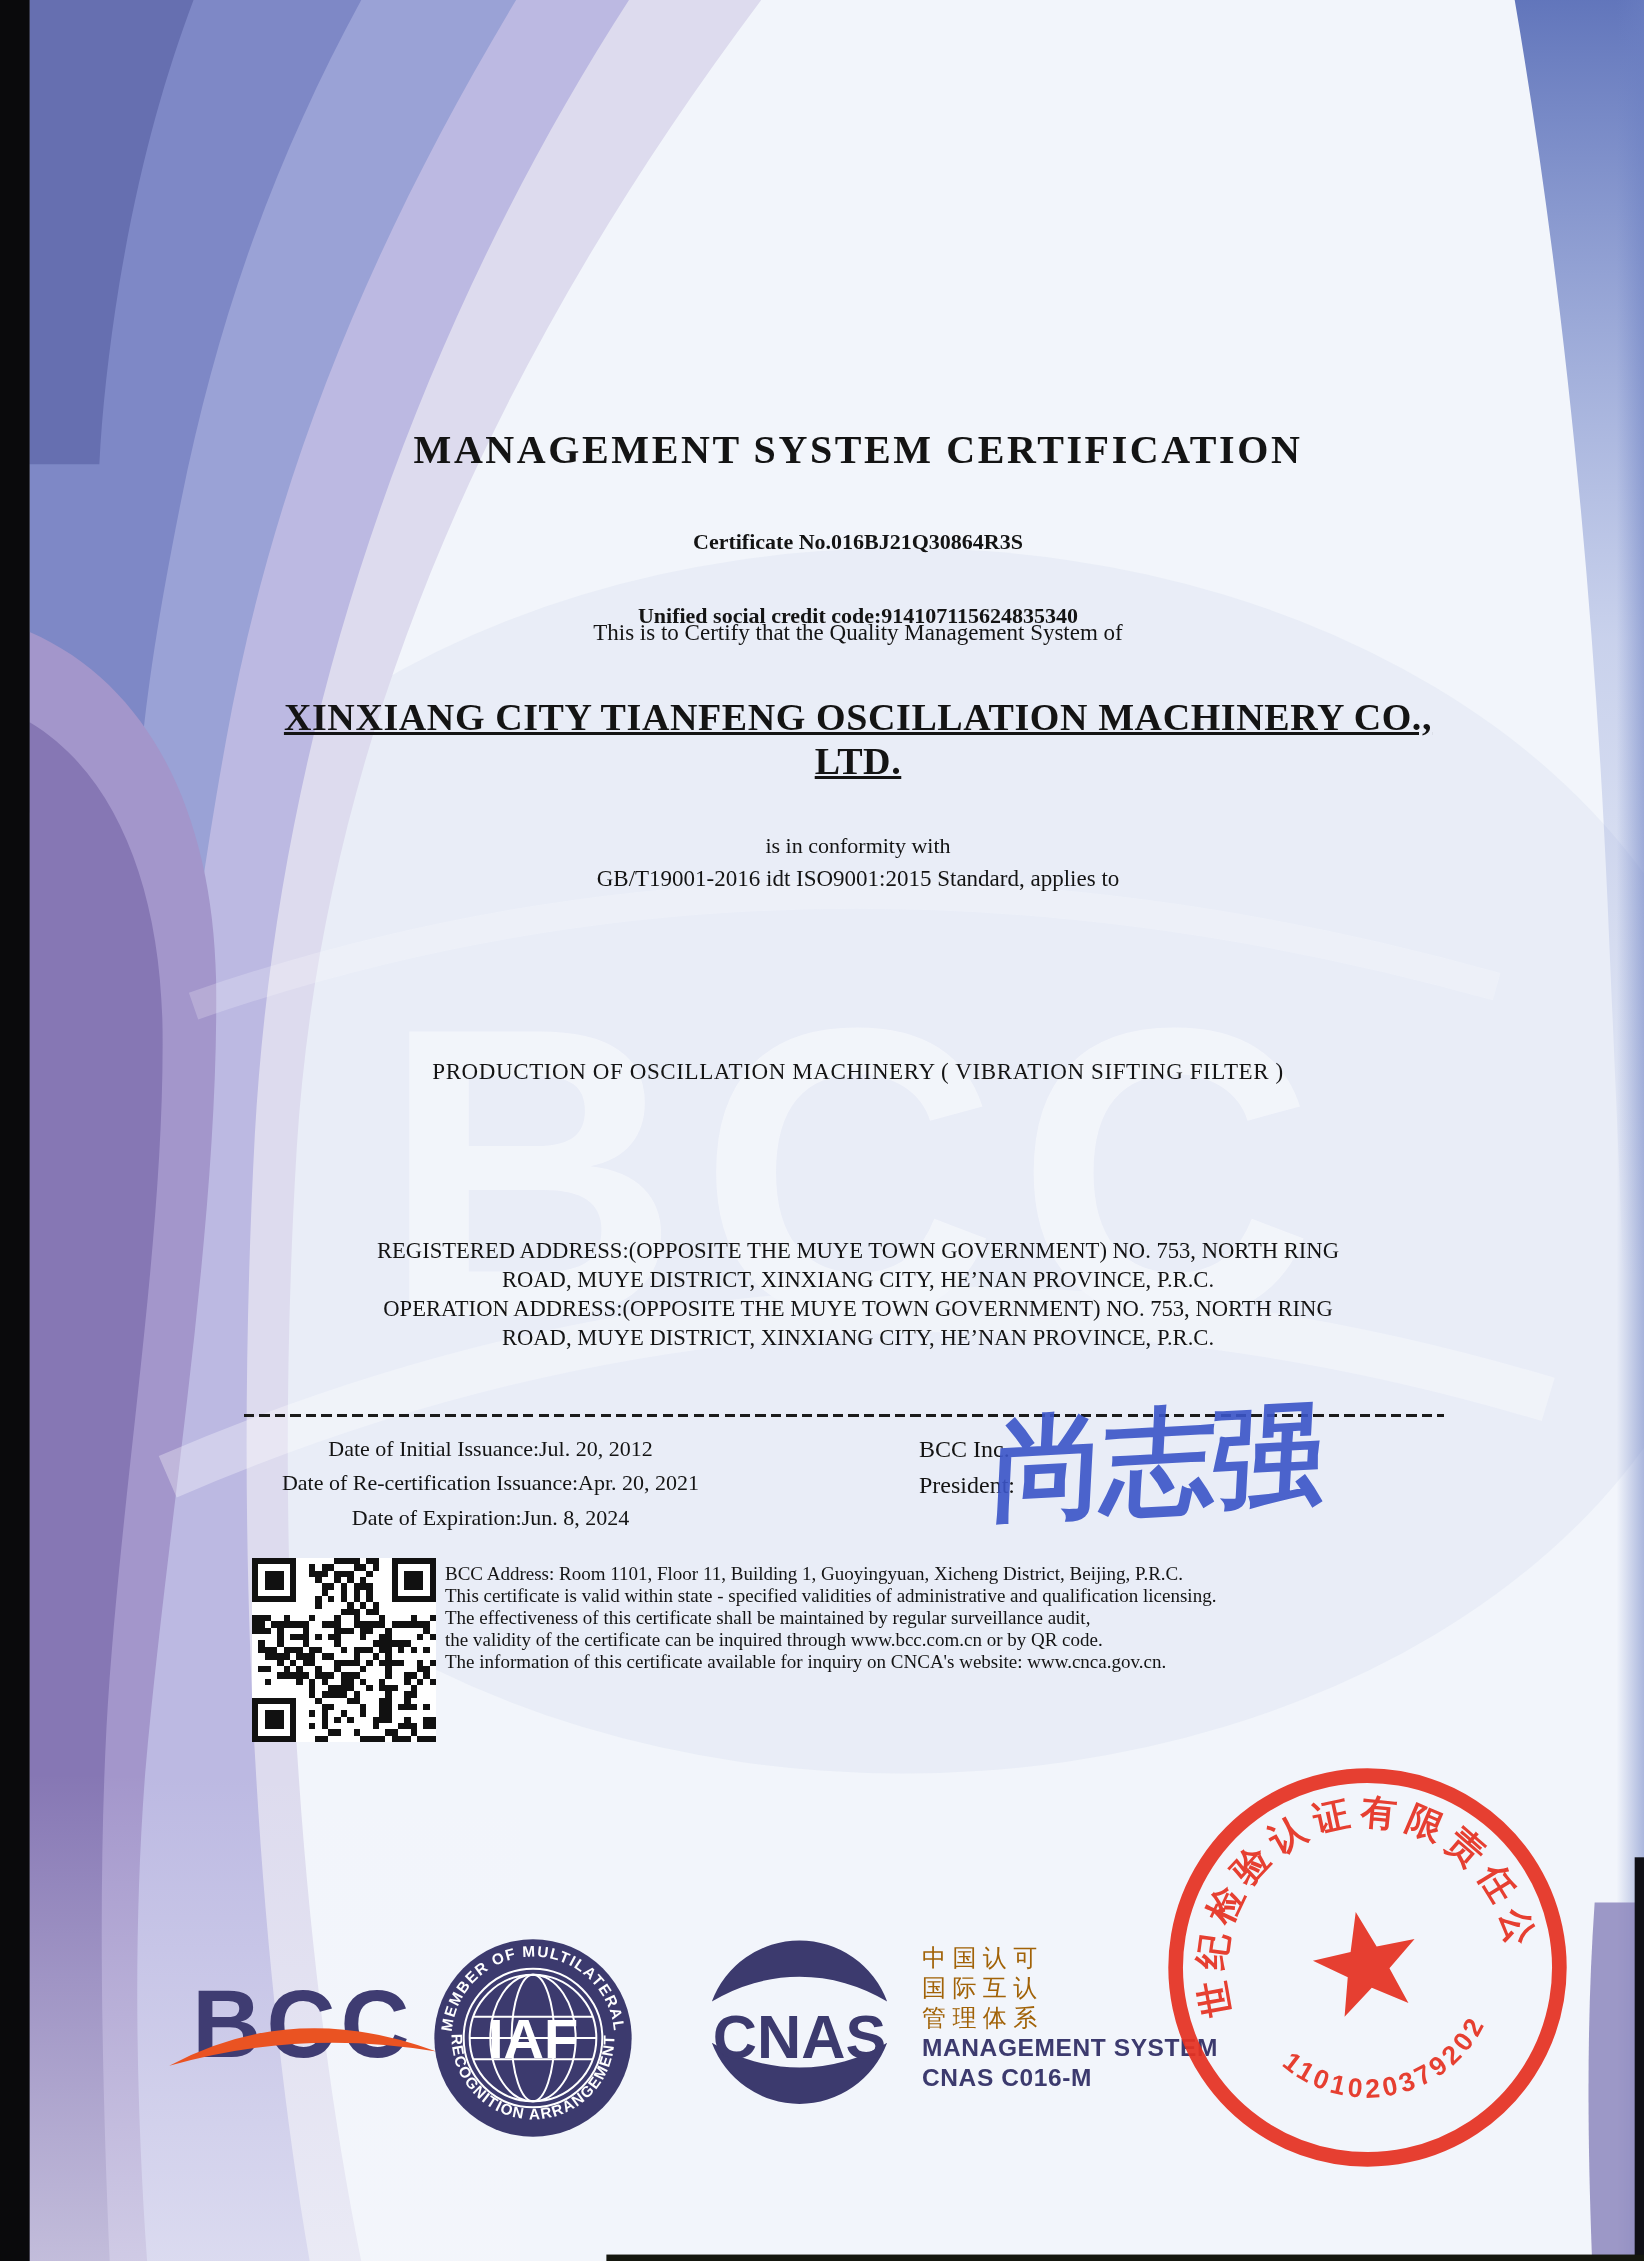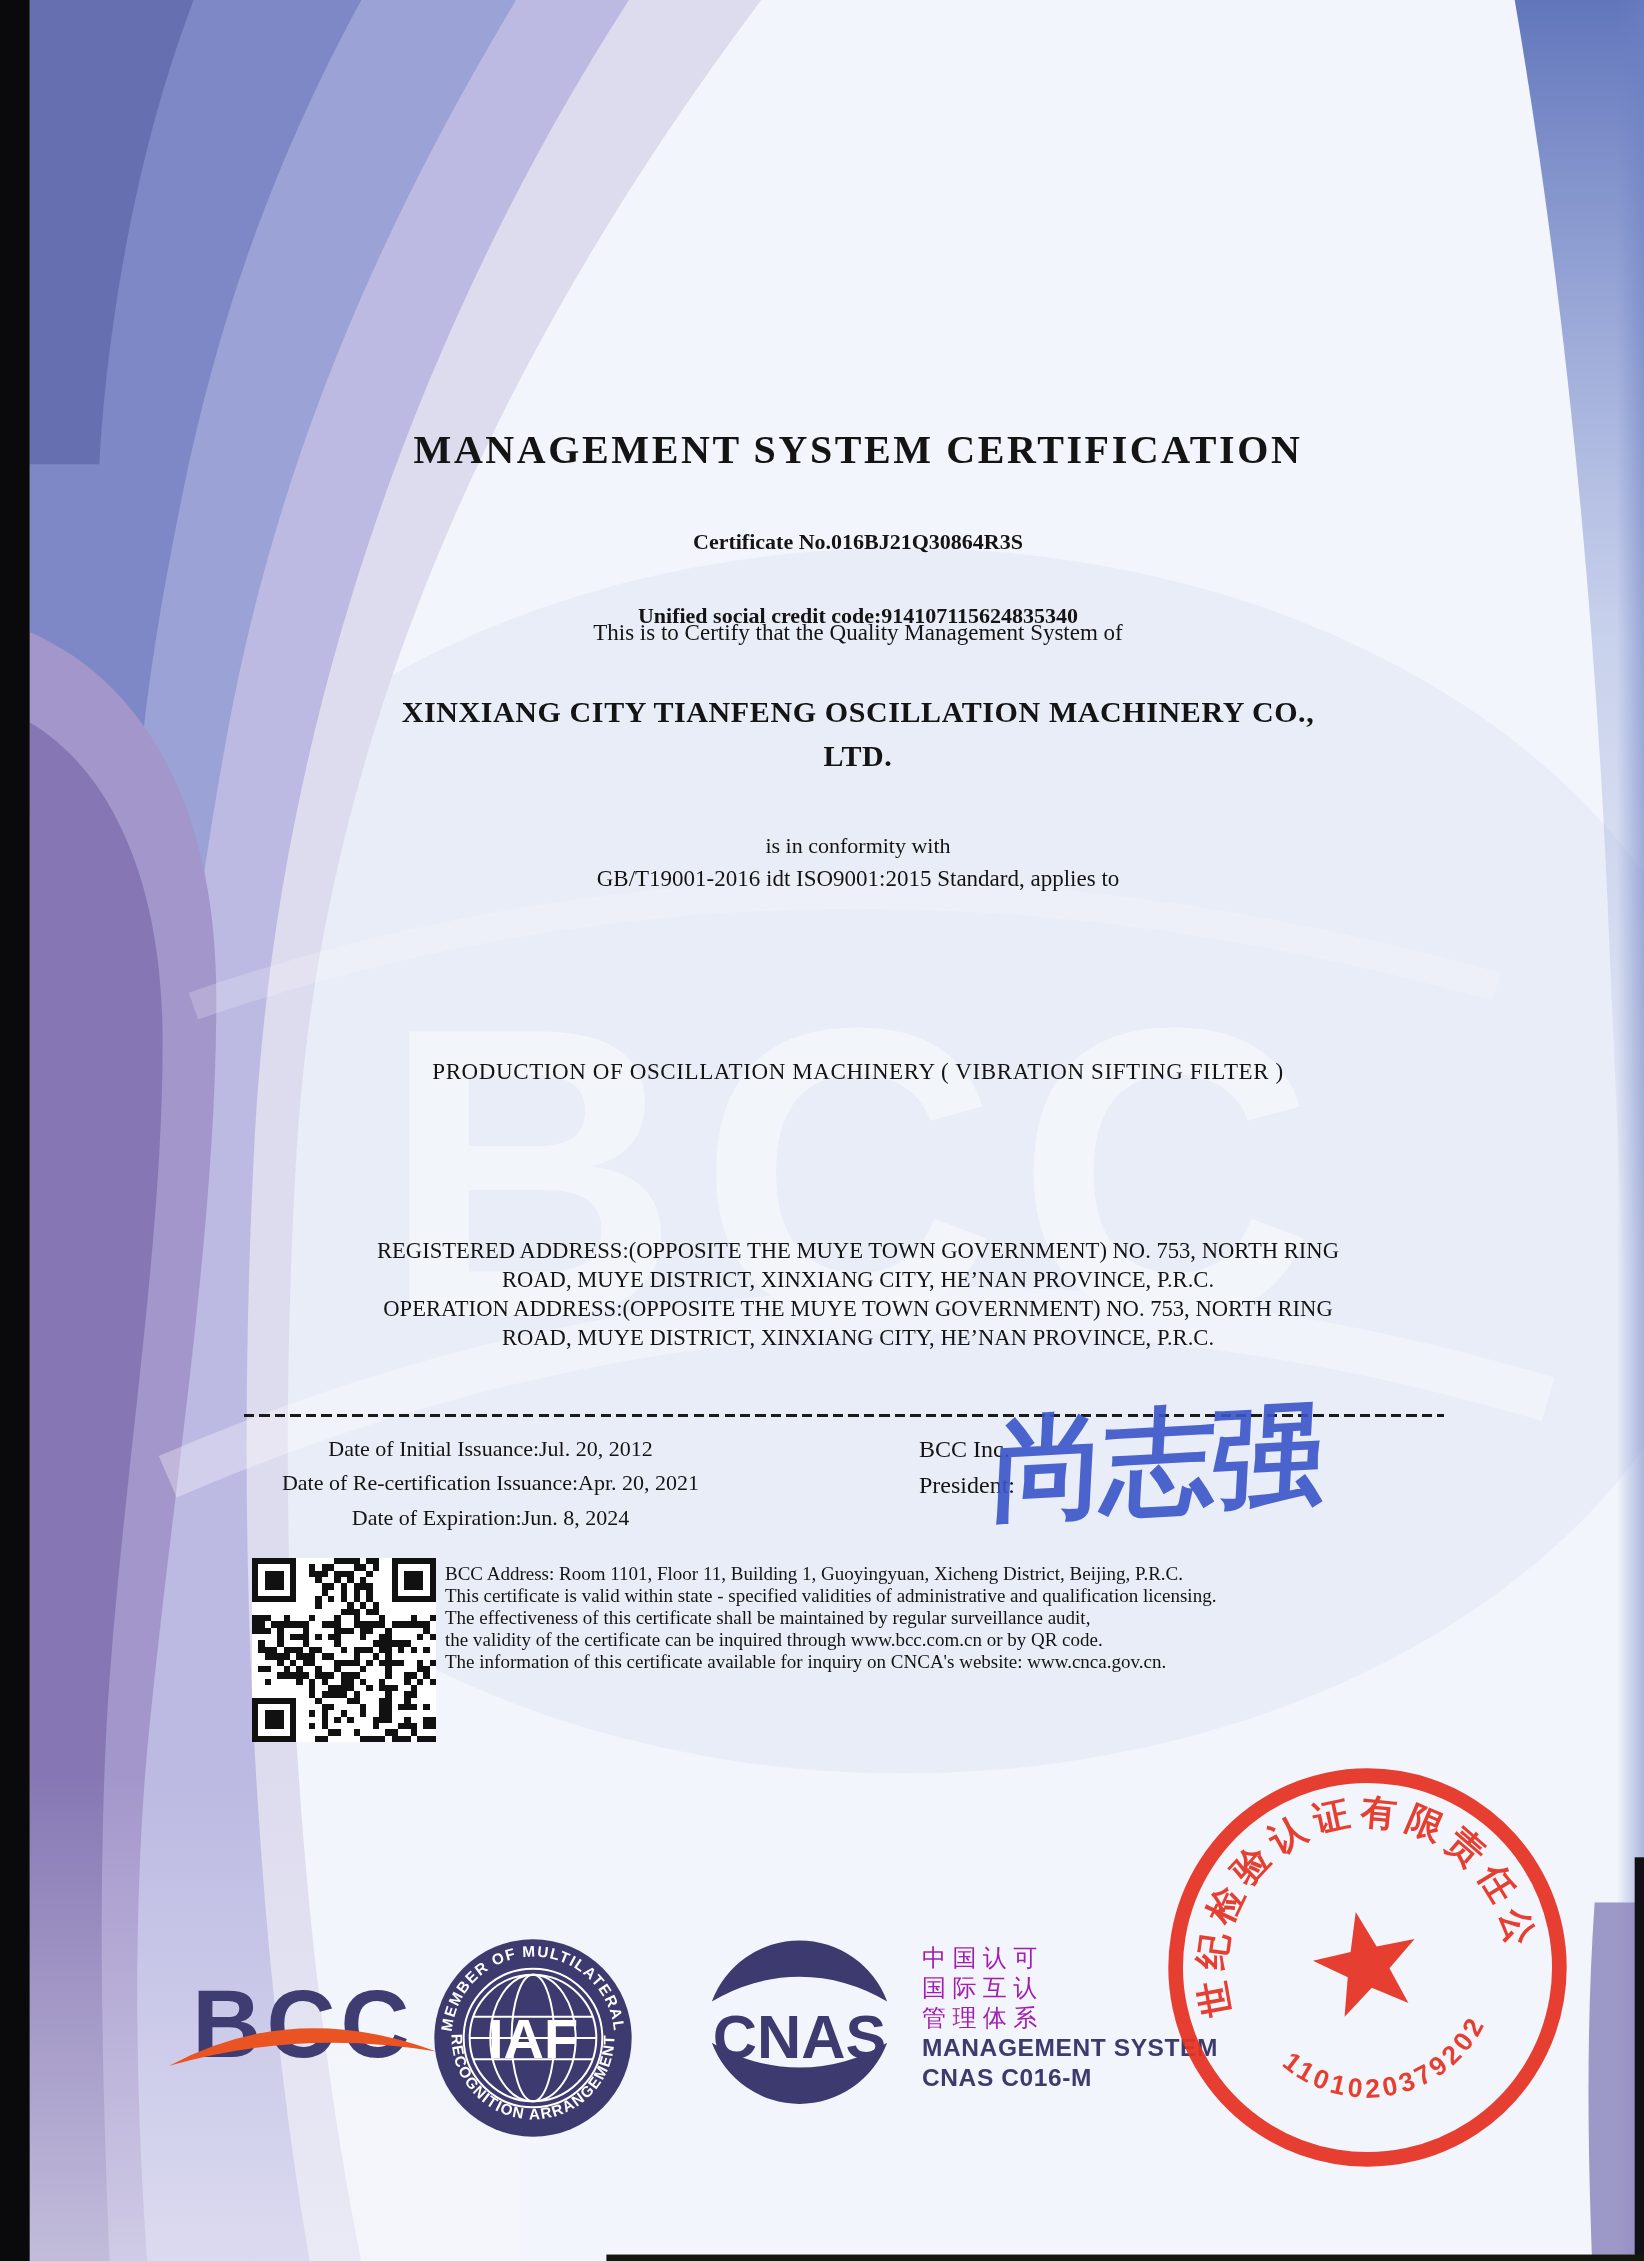--- a/index.html
+++ b/index.html
@@ -11,21 +11,21 @@
     font-family:"Liberation Serif", serif;
     color:#141414;
   }
   .bgsvg{position:absolute;left:0;top:0;width:1645px;height:2261px;}
   #content{position:absolute;left:71px;top:0;width:1574px;height:2261px;}
   .cline{position:absolute;left:0;width:100%;text-align:center;white-space:nowrap;}
   .title{font-size:40px;font-weight:bold;letter-spacing:2.6px;}
   .sub{font-size:22px;font-weight:bold;}
   .body36{font-size:23px;}
   .body34{font-size:22px;}
-  .company{font-size:30px;font-weight:bold;letter-spacing:0.6px;}
+  .company{font-size:38px;font-weight:bold;letter-spacing:0.6px;text-decoration:underline;}
   .addr{font-size:22.6px;}
   #dash-rule{
     position:absolute;left:173px;top:1414px;width:1200px;height:3.2px;
     background:repeating-linear-gradient(90deg,#1b1b1b 0 10.3px, rgba(0,0,0,0) 10.3px 15.5px);
   }
   .dateline{font-size:22px;}
   #dates-block{position:absolute;left:155px;top:1436px;width:529px;text-align:center;}
   #dates-block div{margin-bottom:8.4px;}
   #issuer-block{position:absolute;left:848px;top:1436px;text-align:left;font-size:24px;}
   #issuer-block div{margin-bottom:9px;}
@@ -37,21 +37,21 @@
     letter-spacing:-3.9px;opacity:.9;white-space:nowrap;
   }
   #qr{position:absolute;left:181px;top:1558px;width:184px;height:184px;}
   #qr svg{width:100%;height:100%;}
   #fineprint{position:absolute;left:374px;top:1563px;width:916px;text-align:left;}
   #fineprint div{font-size:19px;line-height:22px;white-space:nowrap;}
   #bcc-logo{position:absolute;left:97px;top:1961px;width:271px;height:123px;}
   #iaf-logo{position:absolute;left:362px;top:1938px;width:200px;height:200px;}
   #cnas-logo{position:absolute;left:622px;top:1932px;width:213px;height:174px;}
   #cn-block{position:absolute;left:851px;top:1943px;text-align:left;}
-  .cn-line{font-size:24px;line-height:30px;color:#a21caf;font-family:"DejaVu Sans",sans-serif;letter-spacing:6.4px;}
+  .cn-line{font-size:24px;line-height:30px;color:#a16207;font-family:"DejaVu Sans",sans-serif;letter-spacing:6.4px;}
   .ms-line{font-size:24.5px;line-height:30px;color:#3c3a6e;font-weight:bold;font-family:"Liberation Sans",sans-serif;letter-spacing:0.6px;}
   #seal{position:absolute;left:1090px;top:1761px;width:413px;height:413px;opacity:.93;}
 </style>
 </head>
 <body>
 
 <div id="page">
 
   <svg class="bgsvg" viewBox="0 0 2550 3506" preserveAspectRatio="none" aria-hidden="true">
     <defs>

